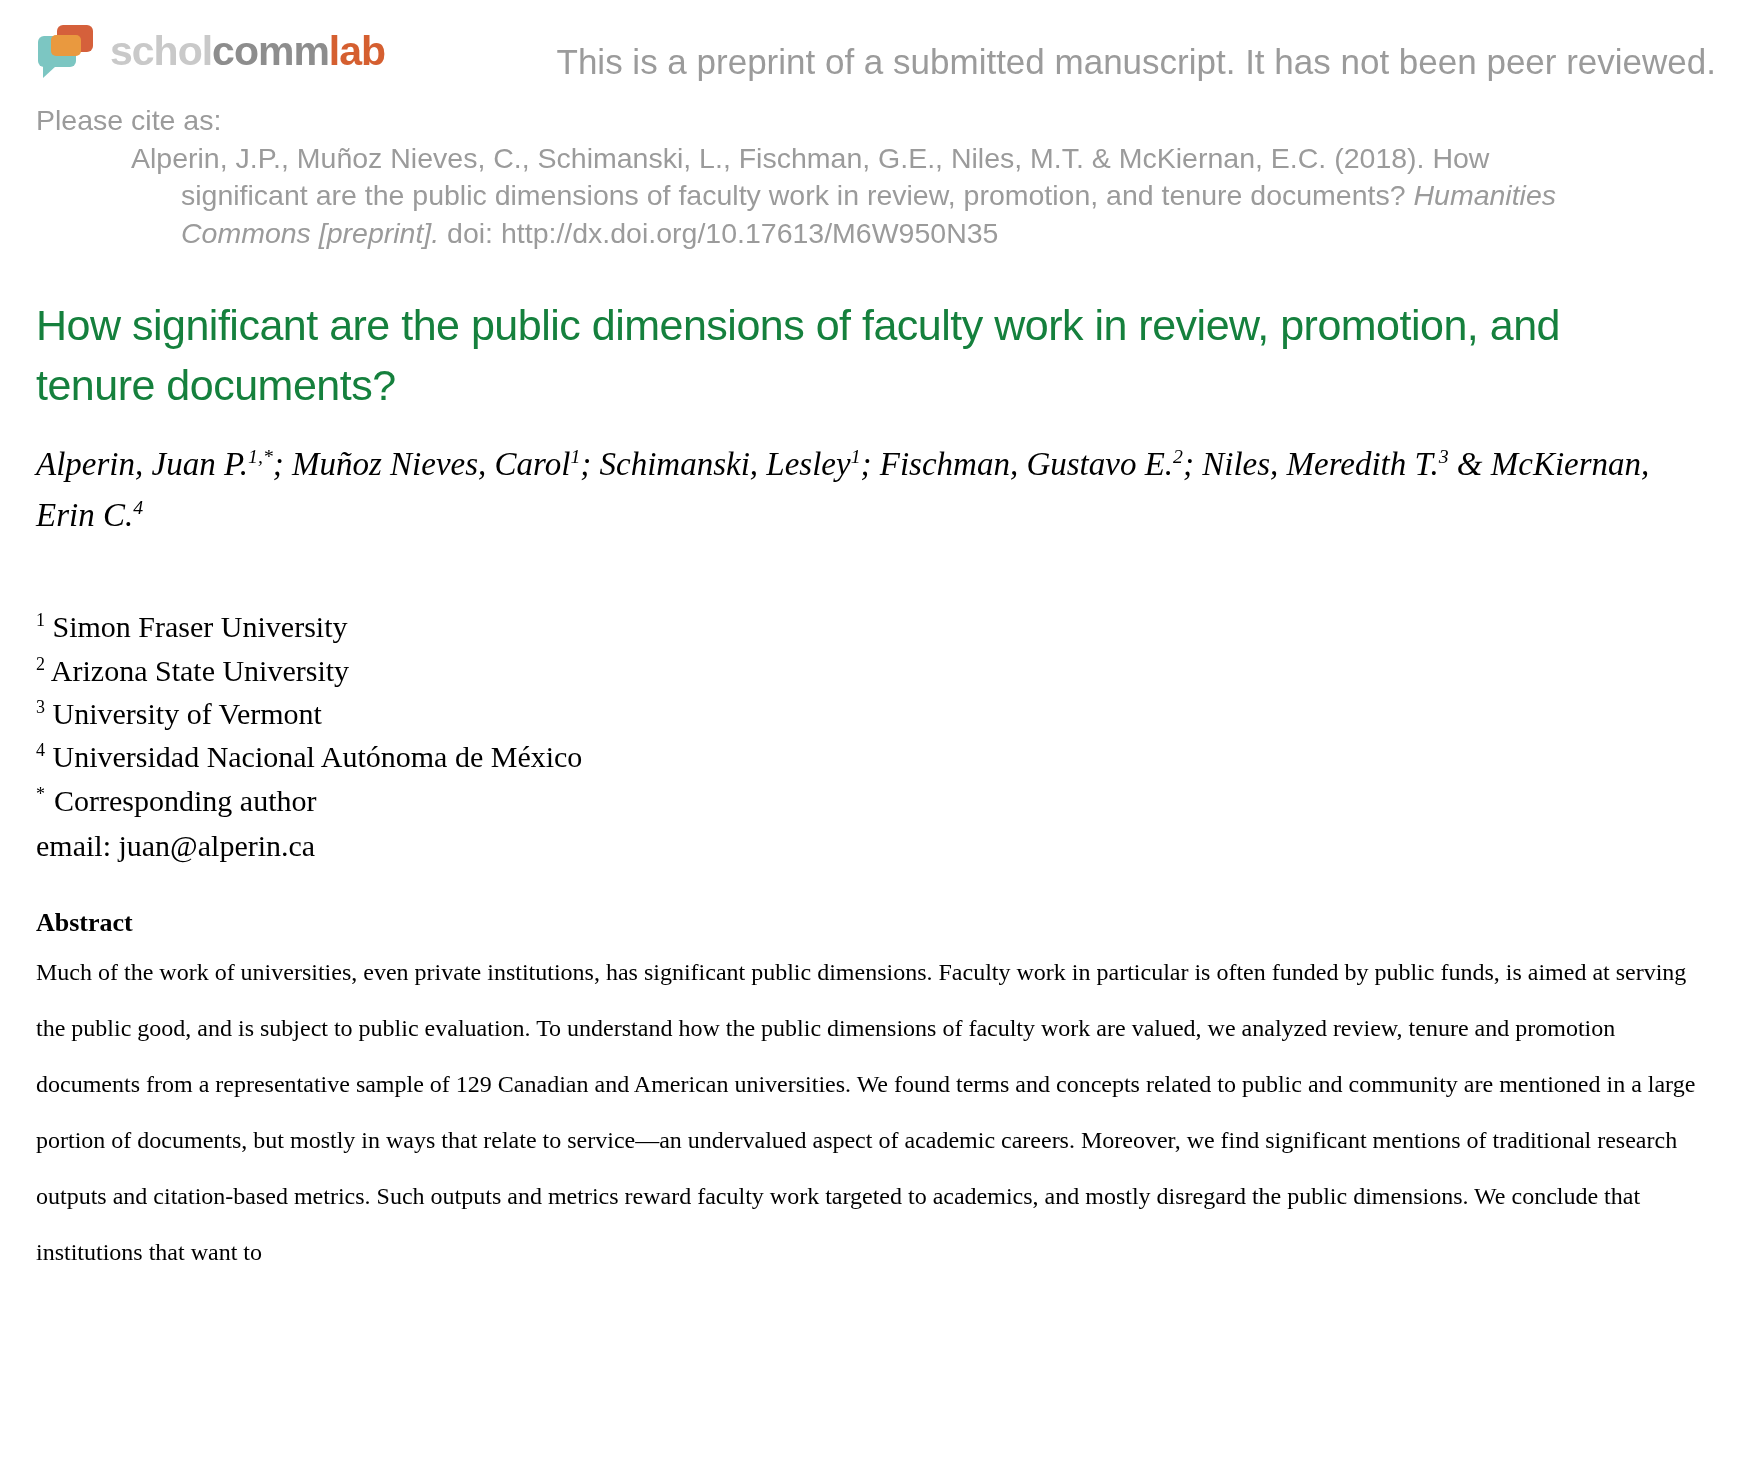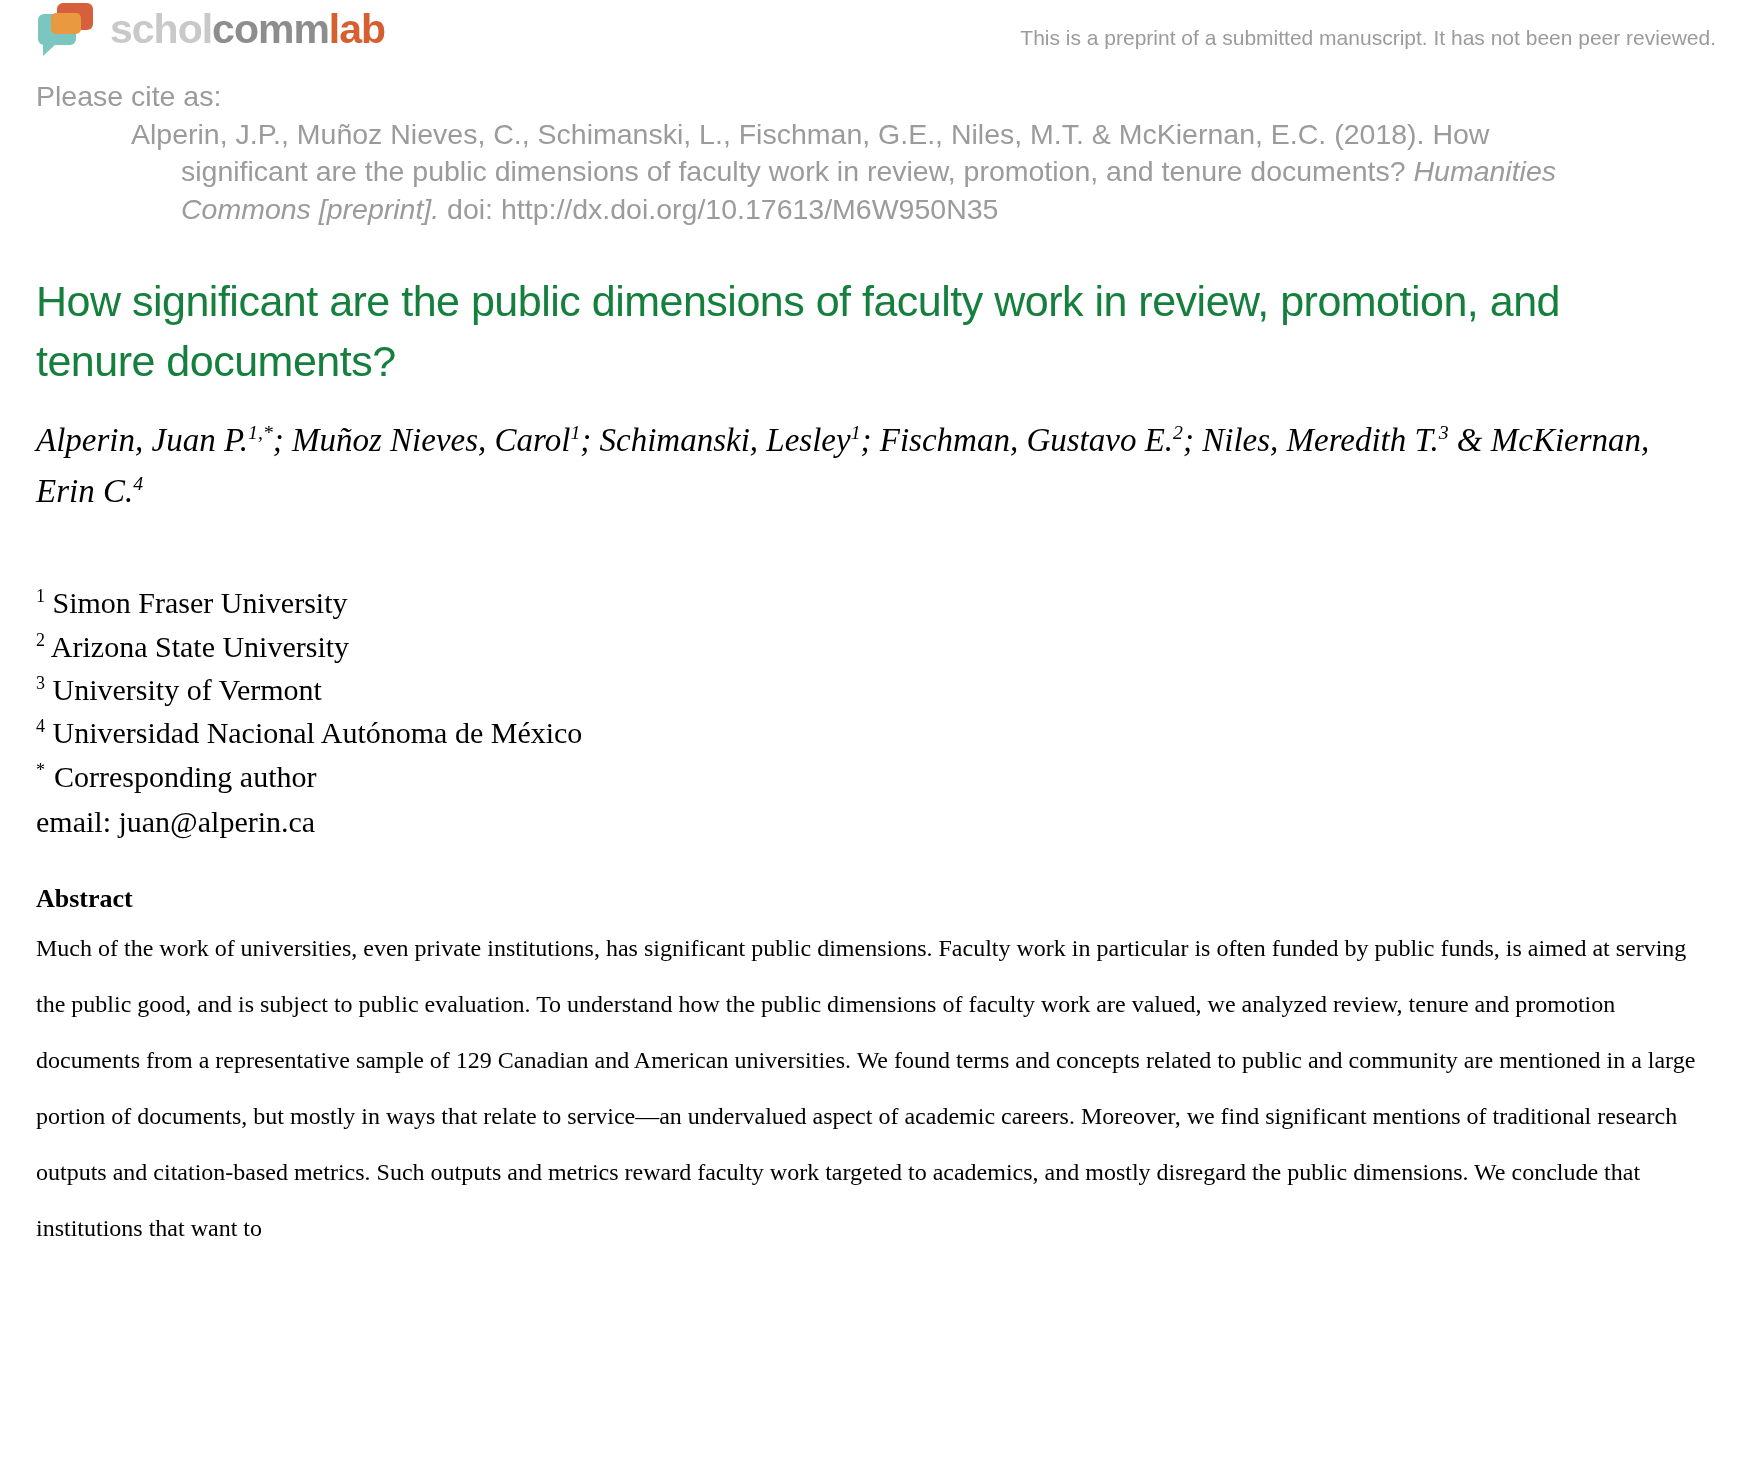--- a/index.html
+++ b/index.html
@@ -14,42 +14,43 @@
     background: #ffffff;
     font-family: "Liberation Serif", serif;
     color: #000000;
   }
 
   
   .header-row {
     display: flex;
     justify-content: space-between;
     align-items: flex-start;
+    padding-top: 22px;
   }
   .logo { display: flex; align-items: center; gap: 16px; height: 58px; }
   .logo-icon { position: relative; width: 58px; height: 58px; flex: none; }
   .bubble { position: absolute; }
   .bubble-back  { left: 21px; top: 3px;  width: 36px; height: 27px; border-radius: 6px; z-index: 1; }
   .bubble-teal  { left: 2px;  top: 14px; width: 38px; height: 31px; border-radius: 6px; z-index: 2; }
   .bubble-tail  { position: absolute; left: 7px; top: 44px; width: 0; height: 0;
                   border-left: 13px solid #7cc6c2; border-bottom: 12px solid transparent; z-index: 2; }
   .bubble-front { left: 15px; top: 13px; width: 30px; height: 21px; border-radius: 5px; z-index: 3; }
   .logo-text {
     font-family: "Liberation Sans", sans-serif;
     font-weight: 700;
     font-size: 41px;
     letter-spacing: -1px;
     line-height: 58px;
     white-space: nowrap;
   }
   .notice {
     font-family: "Liberation Sans", sans-serif;
-    font-size: 21px;
+    font-size: 35px;
     color: #a4a4a4;
-    margin-top: 26px;
+    margin-top: 20px;
     white-space: nowrap;
   }
 
   
   .cite-block {
     margin-top: 20px;
     font-family: "Liberation Sans", sans-serif;
     font-size: 28.5px;
     color: #9b9b9b;
     line-height: 1.32;

